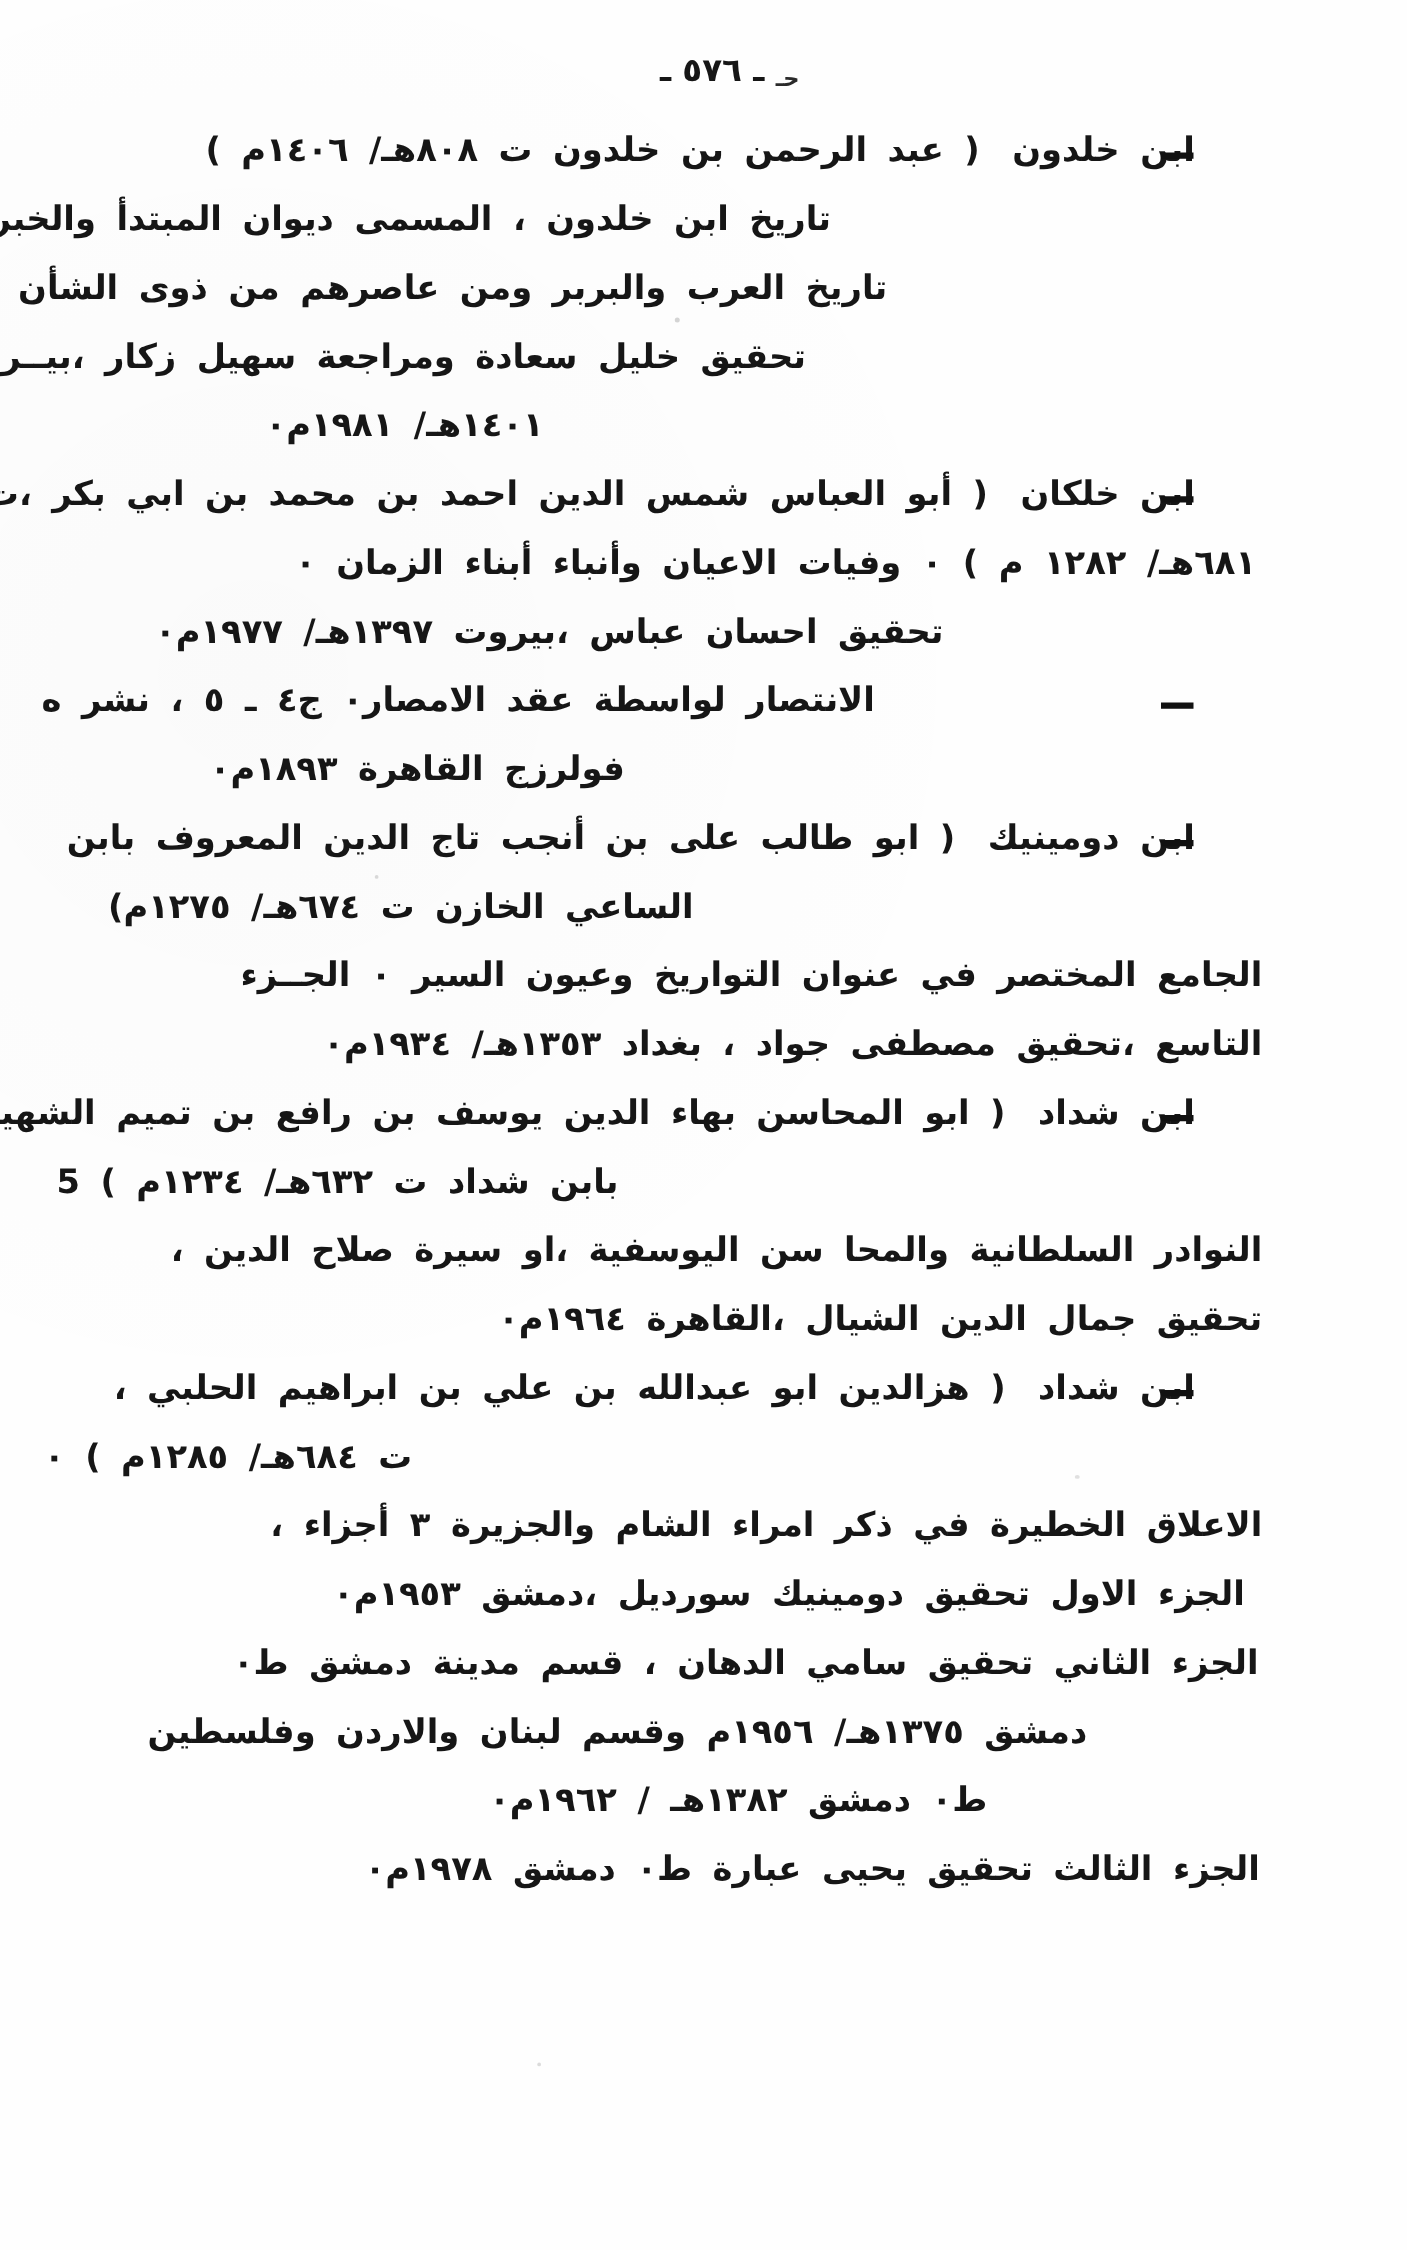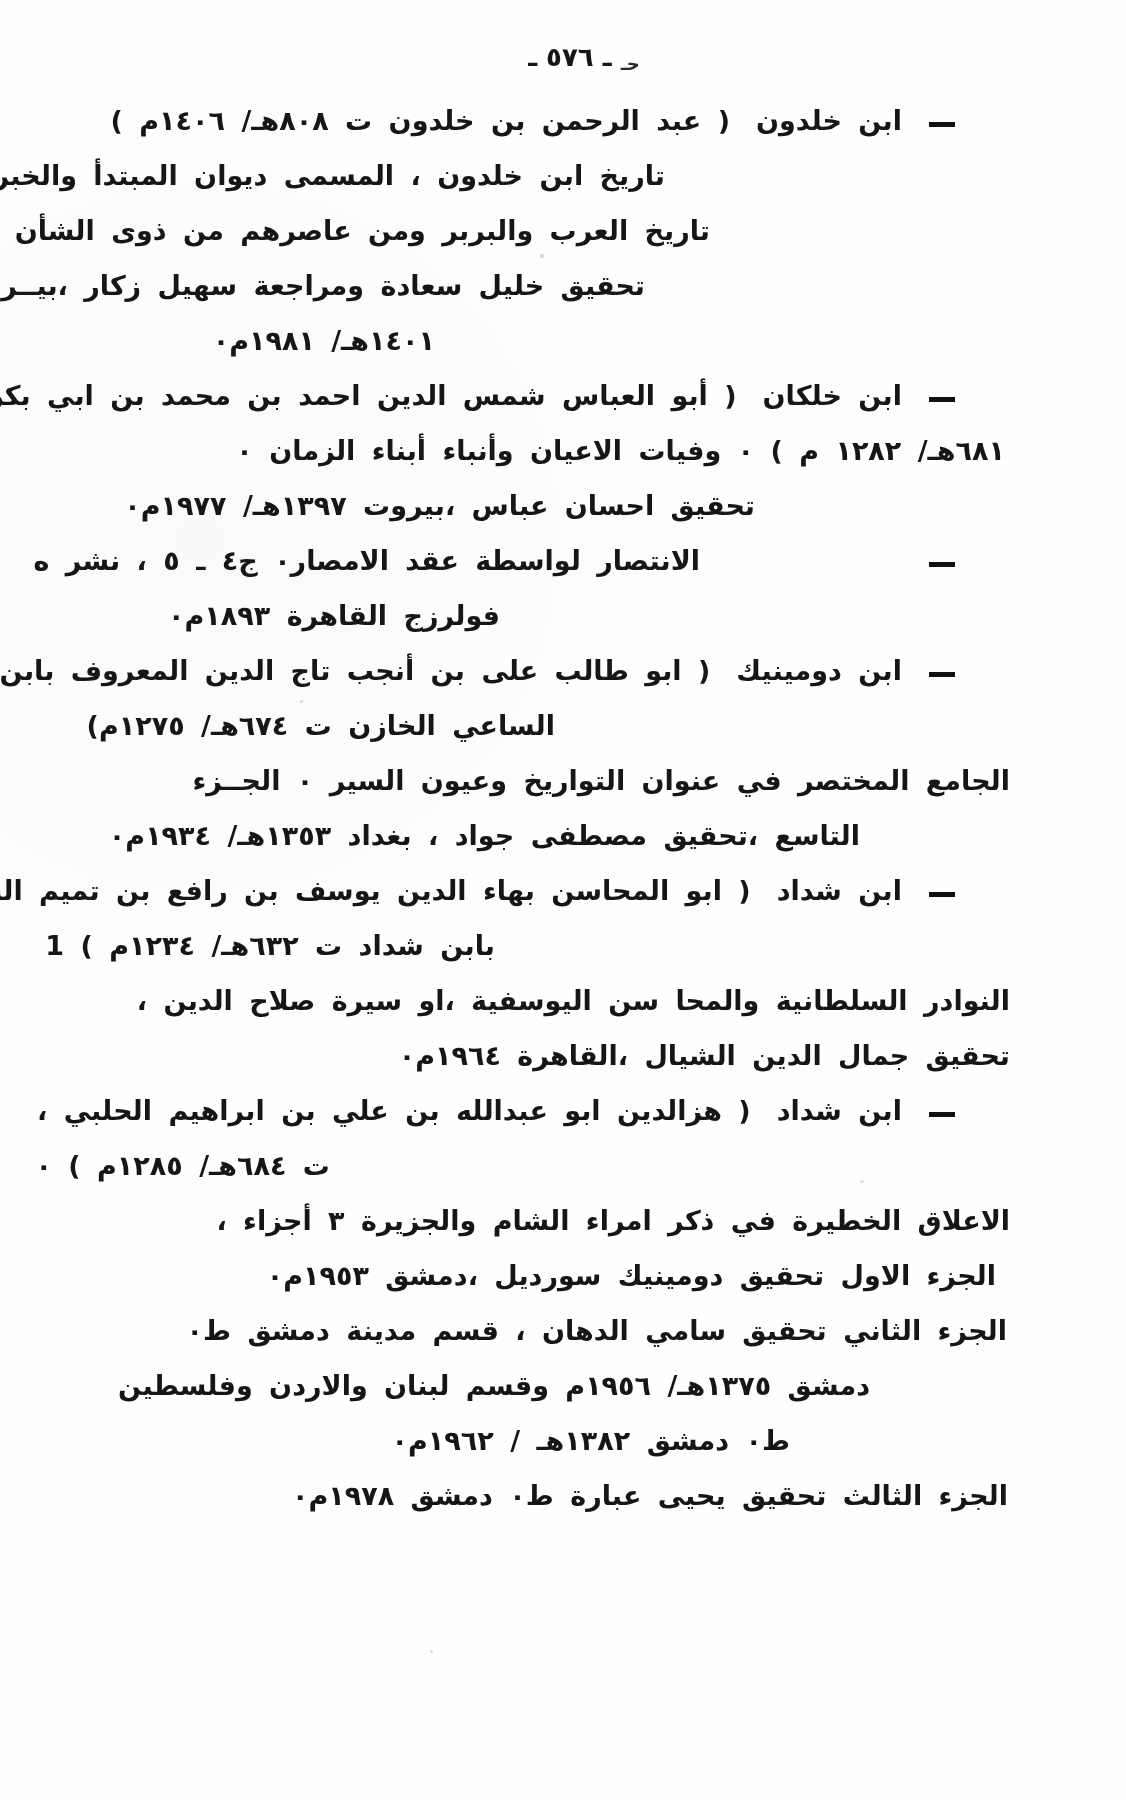--- a/index.html
+++ b/index.html
@@ -58,30 +58,30 @@
     width: 26px;
     border-bottom: 5px solid #111;
     height: 16px;
   }
   .line {
     white-space: nowrap;
     line-height: 34px;
     margin-bottom: 21px;
     min-height: 34px;
   }
-  .first-line { margin-right: 108px; text-align: right; }
+  .first-line { margin-right: 54px; text-align: right; }
   .entry-name { display: inline-block; margin-left: 26px; }
   
   .mr0   { margin-right: 0px; }
   .mr2   { margin-right: 2px; }
   .mr3   { margin-right: 3px; }
   .mr5   { margin-right: 5px; }
   .mr10  { margin-right: 14px; }
   .mr140 { margin-right: 140px; }
-  .mr150 { margin-right: 150px; }
+  .mr150 { }
   .mr220 { margin-right: 220px; }
   .mr255 { margin-right: 255px; }
   .mr300 { margin-right: 300px; }
   .mr310 { margin-right: 310px; }
   .mr345 { margin-right: 345px; }
   .mr365 { margin-right: 365px; }
   .mr390 { }
   .mr455 { margin-right: 455px; }
   .mr510 { margin-right: 510px; }
   .mr515 { margin-right: 515px; }
@@ -145,21 +145,21 @@
       <div class="line mr455">الساعي الخازن ت ٦٧٤هـ/ ١٢٧٥م)</div>
       <div class="line mr0">الجامع المختصر   في عنوان التواريخ  وعيون السير ٠ الجــزء</div>
       <div class="line mr150">التاسع ،تحقيق مصطفى جواد ، بغداد  ١٣٥٣هـ/ ١٩٣٤م٠</div>
     </div>
 
     <div class="entry">
       <span class="bullet"></span>
       <div class="line first-line">
         <span class="entry-name">ابن شداد</span><span>( ابو المحاسن  بهاء الدين  يوسف بن رافع بن تميم الشهير</span>
       </div>
-      <div class="line mr515">بابن شداد  ت ٦٣٢هـ/ ١٢٣٤م ) 1</div>
+      <div class="line mr515">بابن شداد  ت ٦٣٢هـ/ ١٢٣٤م ) 5</div>
       <div class="line mr0">النوادر السلطانية والمحا سن  اليوسفية ،او سيرة صلاح الدين ،</div>
       <div class="line mr390">تحقيق جمال الدين الشيال ،القاهرة  ١٩٦٤م٠</div>
     </div>
 
     <div class="entry">
       <span class="bullet"></span>
       <div class="line first-line">
         <span class="entry-name">ابن شداد</span><span>( هزالدين  ابو عبدالله   بن علي  بن ابراهيم الحلبي  ،</span>
       </div>
       <div class="line mr680">ت  ٦٨٤هـ/  ١٢٨٥م ) ٠</div>

